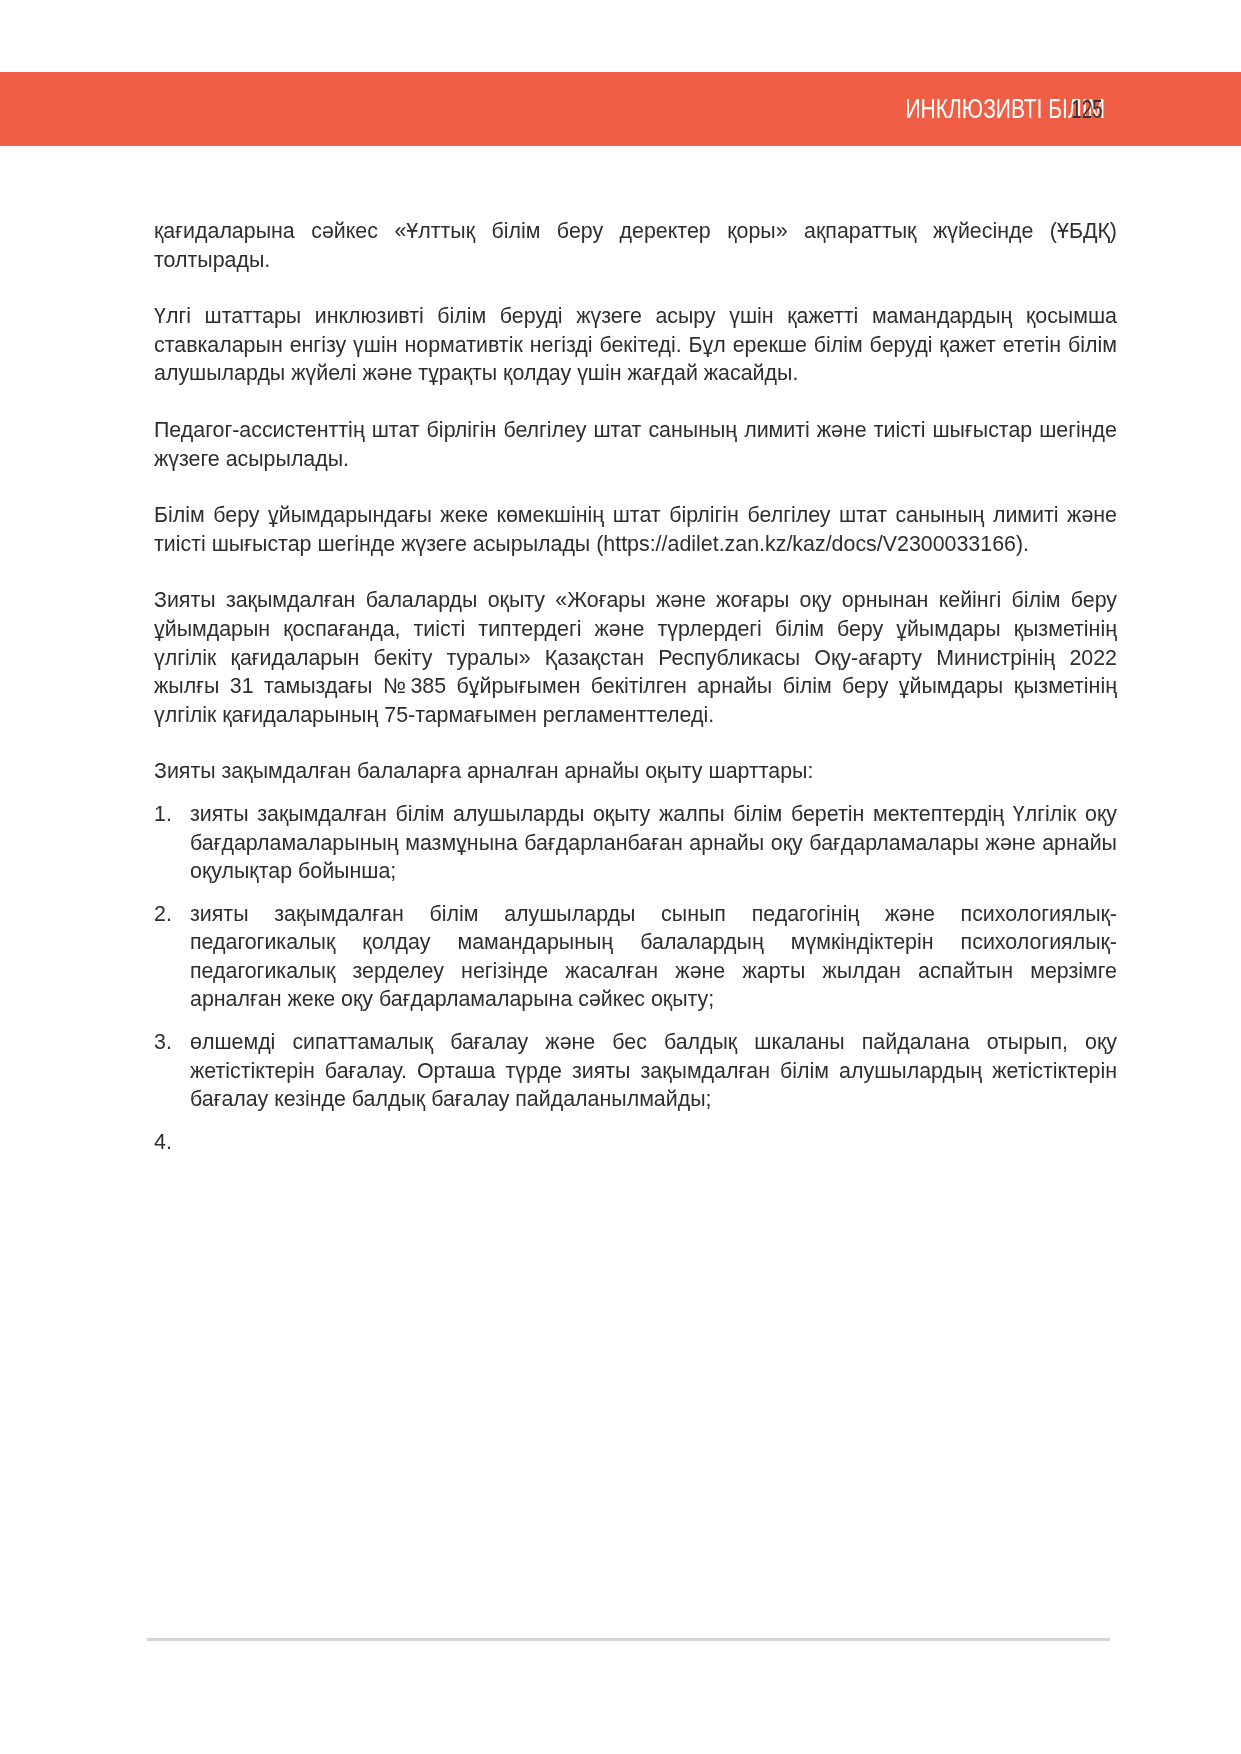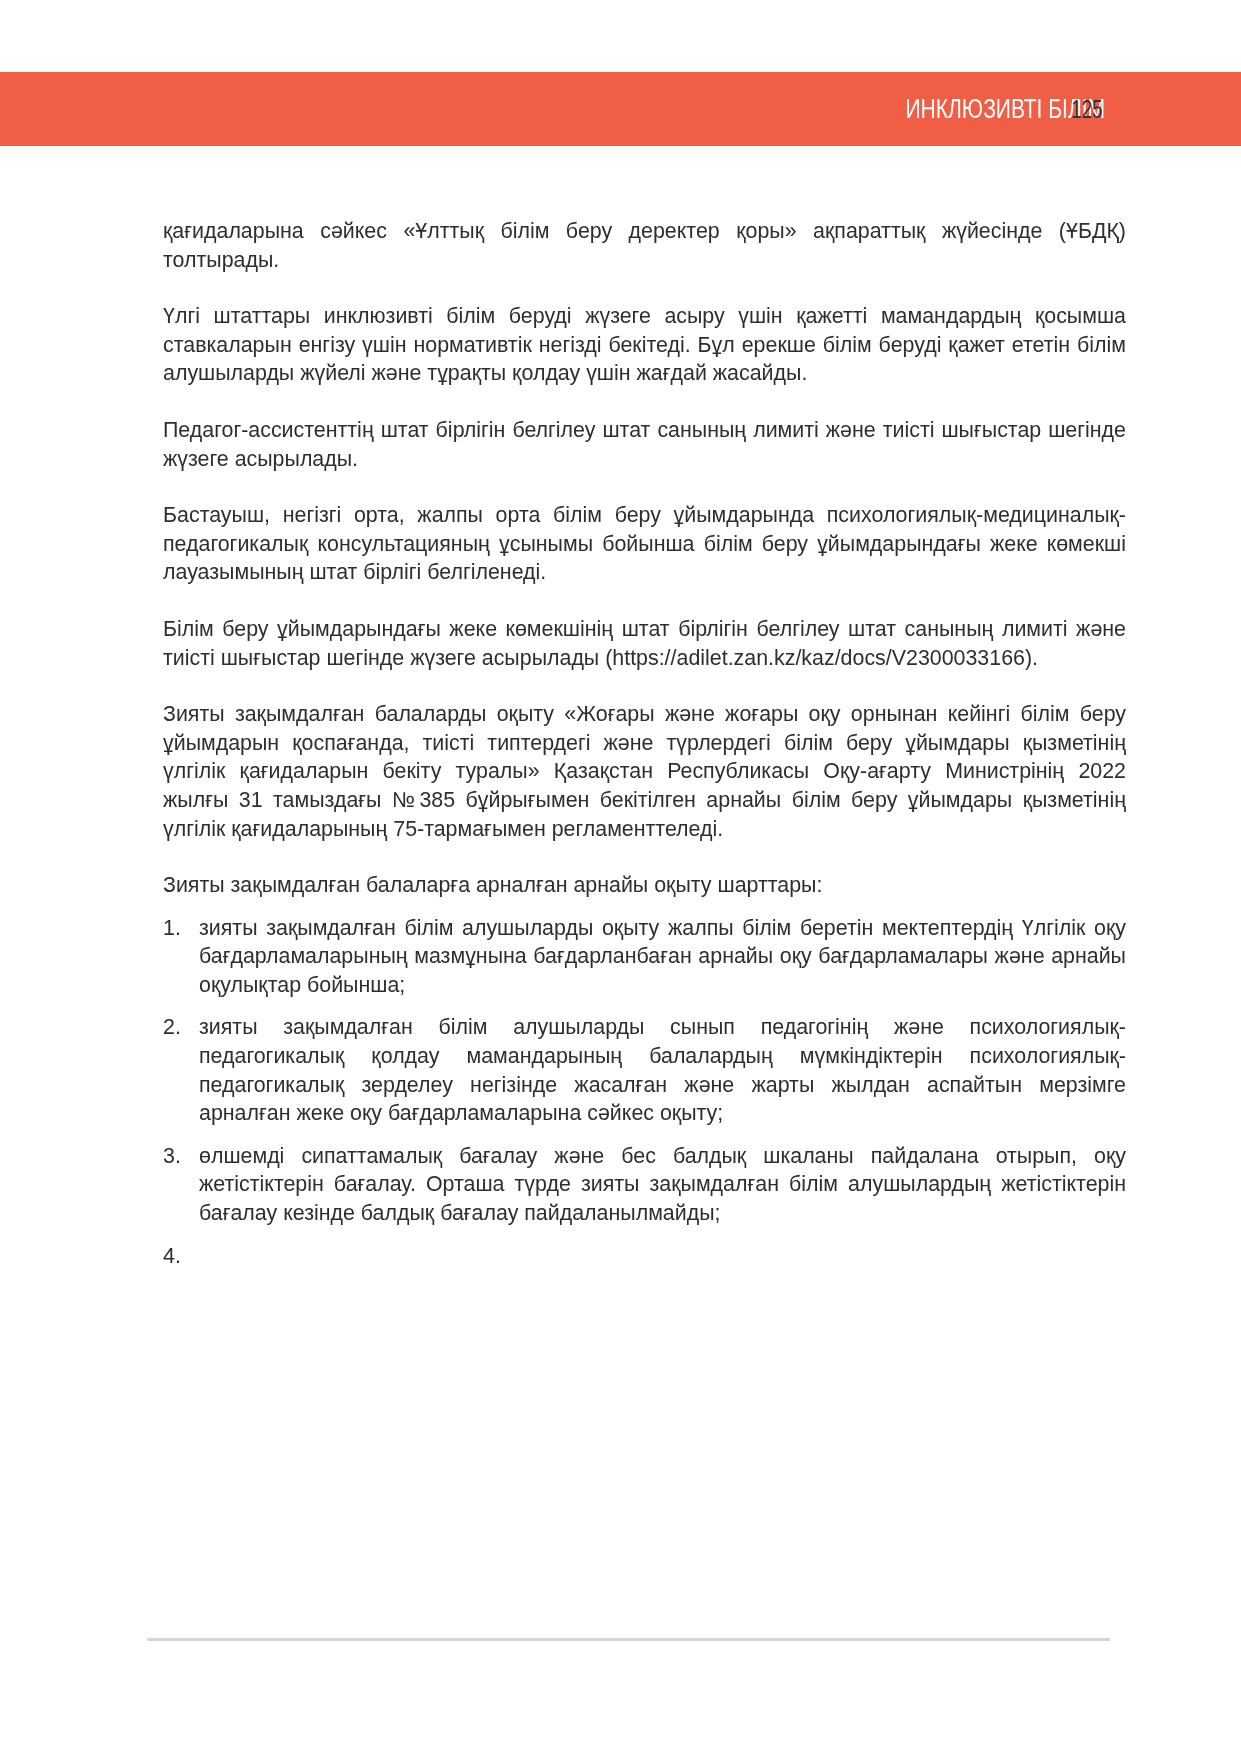--- a/index.html
+++ b/index.html
@@ -21,21 +21,21 @@
     .page-number {
       position: absolute; left: 1062px; top: 72px; width: 50px; height: 74px;
       line-height: 74px; text-align: center; color: #333333;
       font-size: 26px; transform: scaleX(0.72);
     }
     .header-right-block {
       position: absolute; left: 1112px; top: 72px; width: 129px; height: 74px;
       background: #F05E45;
     }
     .content {
-      position: absolute; left: 163px; top: 217px; width: 963px;
+      position: absolute; left: 154px; top: 217px; width: 963px;
       font-size: 21.4px; line-height: 28.6px; text-align: justify;
     }
     .content p { margin: 0 0 28px 0; }
     .content p.tight { margin-bottom: 14px; }
     ol.conditions { list-style: none; margin: 0; padding: 0; }
     ol.conditions li { position: relative; padding-left: 36px; margin-bottom: 14px; }
     ol.conditions li .num { position: absolute; left: 0; top: 0; }
     .footer-rule {
       position: absolute; left: 147px; top: 1638px; width: 963px; height: 3px;
       background: #d4d4d4;
@@ -47,21 +47,20 @@
 <div class="header-bar">
   <div class="header-title">ИНКЛЮЗИВТІ БІЛІМ БЕРУ</div>
 </div>
 <div class="page-number">125</div>
 <div class="header-right-block"></div>
 
 <div class="content">
   <p>қағидаларына сәйкес «Ұлттық білім беру деректер қоры» ақпараттық жүйесінде (ҰБДҚ) толтырады.</p>
   <p>Үлгі штаттары инклюзивті білім беруді жүзеге асыру үшін қажетті мамандардың қосымша ставкаларын енгізу үшін нормативтік негізді бекітеді. Бұл ерекше білім беруді қажет ететін білім алушыларды жүйелі және тұрақты қолдау үшін жағдай жасайды.</p>
   <p>Педагог-ассистенттің штат бірлігін белгілеу штат санының лимиті және тиісті шығыстар шегінде жүзеге асырылады.</p>
-  <p>Бастауыш, негізгі орта, жалпы орта білім беру ұйымдарында психологиялық-медициналық-педагогикалық консультацияның ұсынымы бойынша білім беру ұйымдарындағы жеке көмекші лауазымының штат бірлігі белгіленеді.</p>
   <p>Білім беру ұйымдарындағы жеке көмекшінің штат бірлігін белгілеу штат санының лимиті және тиісті шығыстар шегінде жүзеге асырылады (https://adilet.zan.kz/kaz/docs/V2300033166).</p>
   <p>Зияты зақымдалған балаларды оқыту «Жоғары және жоғары оқу орнынан кейінгі білім беру ұйымдарын қоспағанда, тиісті типтердегі және түрлердегі білім беру ұйымдары қызметінің үлгілік қағидаларын бекіту туралы» Қазақстан Республикасы Оқу-ағарту Министрінің 2022 жылғы 31 тамыздағы №385 бұйрығымен бекітілген арнайы білім беру ұйымдары қызметінің үлгілік қағидаларының 75-тармағымен регламенттеледі.</p>
   <p class="tight">Зияты зақымдалған балаларға арналған арнайы оқыту шарттары:</p>
   <ol class="conditions">
     <li>
       <span class="num">1.</span>
       <span>зияты зақымдалған білім алушыларды оқыту жалпы білім беретін мектептердің Үлгілік оқу бағдарламаларының мазмұнына бағдарланбаған арнайы оқу бағдарламалары және арнайы оқулықтар бойынша;</span>
     </li>
     <li>
       <span class="num">2.</span>

